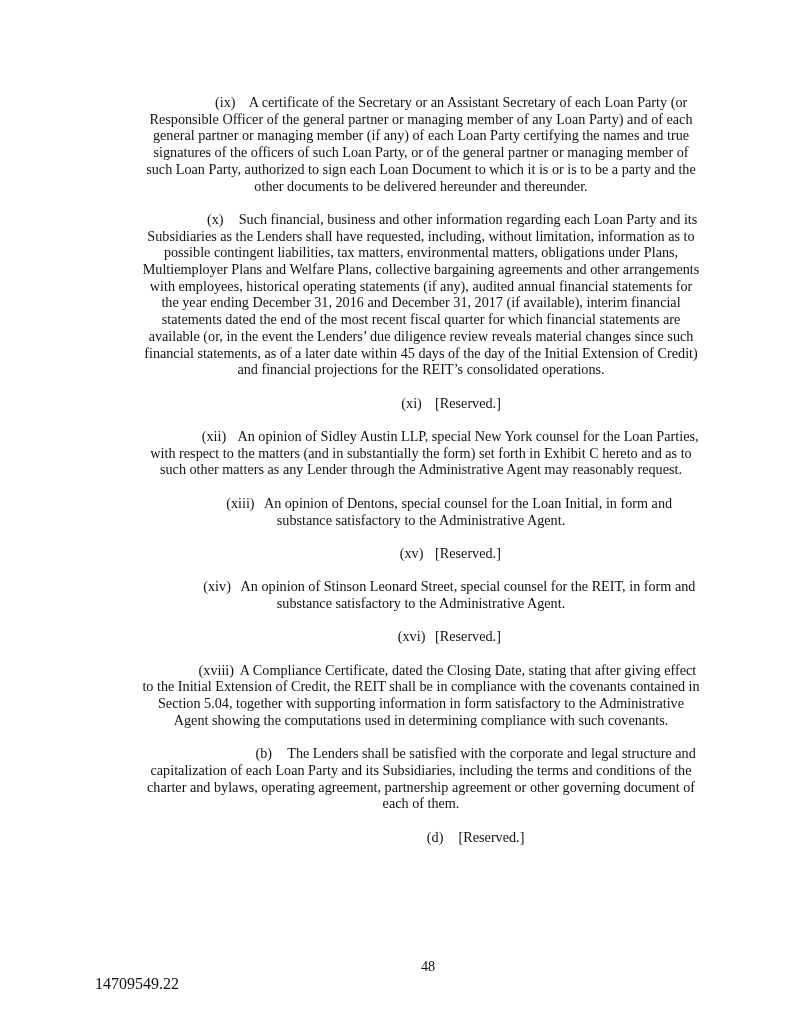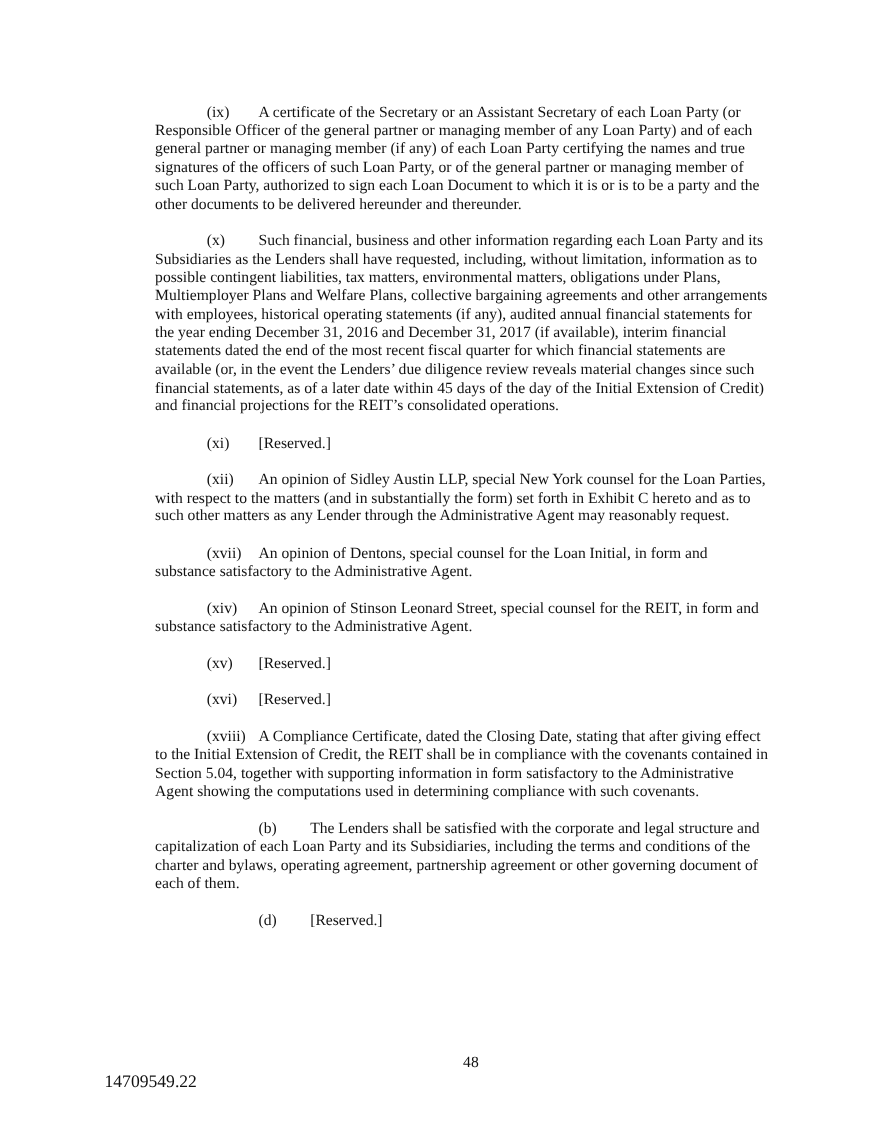--- a/index.html
+++ b/index.html
@@ -1,45 +1,45 @@
 <!DOCTYPE html>
 <html><head>
 <meta charset="utf-8">
 <style>
   html, body { margin:0; padding:0; background:#ffffff; }
   body { width:799px; height:1034px; position:relative; overflow:hidden;
          font-family:"Liberation Serif", "DejaVu Serif", serif; color:#111; }
   .page { position:absolute; left:141px; top:94px; width:560px;
           font-size:14.2px; line-height:16.7px; }
-  .para { margin:0 0 16.7px 0; text-align:left; }
+  .para { margin:0 0 16.7px 0; text-align:center; }
   .ind1 { text-indent:47px; }
   .ind2 { text-indent:94px; }
   .lbl { display:inline-block; width:47px; text-indent:0; }
   .u { }
   .pagenum { position:absolute; left:392px; top:958px; font-size:14.2px;margin-left:29px; }
   .docid { position:absolute; left:95px; top:975px; font-size:16px; }
 </style>
 </head>
 <body>
 
 <div class="page">
 
   <p class="para ind1"><span class="lbl">(ix)</span><span>A certificate of the Secretary or an Assistant Secretary of each Loan Party (or Responsible Officer of the general partner or managing member of any Loan Party) and of each general partner or managing member (if any) of each Loan Party certifying the names and true signatures of the officers of such Loan Party, or of the general partner or managing member of such Loan Party, authorized to sign each Loan Document to which it is or is to be a party and the other documents to be delivered hereunder and thereunder.</span></p>
 
   <p class="para ind1"><span class="lbl">(x)</span><span>Such financial, business and other information regarding each Loan Party and its Subsidiaries as the Lenders shall have requested, including, without limitation, information as to possible contingent liabilities, tax matters, environmental matters, obligations under Plans, Multiemployer Plans and Welfare Plans, collective bargaining agreements and other arrangements with employees, historical operating statements (if any), audited annual financial statements for the year ending December 31, 2016 and December 31, 2017 (if available), interim financial statements dated the end of the most recent fiscal quarter for which financial statements are available (or, in the event the Lenders’ due diligence review reveals material changes since such financial statements, as of a later date within 45 days of the day of the Initial Extension of Credit) and financial projections for the REIT’s consolidated operations.</span></p>
 
   <p class="para ind1"><span class="lbl">(xi)</span><span class="u">[Reserved</span><span>.]</span></p>
 
   <p class="para ind1"><span class="lbl">(xii)</span><span>An opinion of Sidley Austin LLP, special New York counsel for the Loan Parties, with respect to the matters (and in substantially the form) set forth in Exhibit C hereto and as to such other matters as any Lender through the Administrative Agent may reasonably request.</span></p>
 
-  <p class="para ind1"><span class="lbl">(xvii)</span><span>An opinion of Dentons, special counsel for the Loan Initial, in form and substance satisfactory to the Administrative Agent.</span></p>
+  <p class="para ind1"><span class="lbl">(xiii)</span><span>An opinion of Dentons, special counsel for the Loan Initial, in form and substance satisfactory to the Administrative Agent.</span></p>
+
+  <p class="para ind1"><span class="lbl">(xv)</span><span>[Reserved.]</span></p>
 
   <p class="para ind1"><span class="lbl">(xiv)</span><span>An opinion of Stinson Leonard Street, special counsel for the REIT, in form and substance satisfactory to the Administrative Agent.</span></p>
-
-  <p class="para ind1"><span class="lbl">(xv)</span><span>[Reserved.]</span></p>
 
   <p class="para ind1"><span class="lbl">(xvi)</span><span>[Reserved.]</span></p>
 
 
   <p class="para ind1"><span class="lbl">(xviii)</span><span>A Compliance Certificate, dated the Closing Date, stating that after giving effect to the Initial Extension of Credit, the REIT shall be in compliance with the covenants contained in Section 5.04, together with supporting information in form satisfactory to the Administrative Agent showing the computations used in determining compliance with such covenants.</span></p>
 
   <p class="para ind2"><span class="lbl">(b)</span><span>The Lenders shall be satisfied with the corporate and legal structure and capitalization of each Loan Party and its Subsidiaries, including the terms and conditions of the charter and bylaws, operating agreement, partnership agreement or other governing document of each of them.</span></p>
 
 
   <p class="para ind2"><span class="lbl">(d)</span><span>[Reserved.]</span></p>

